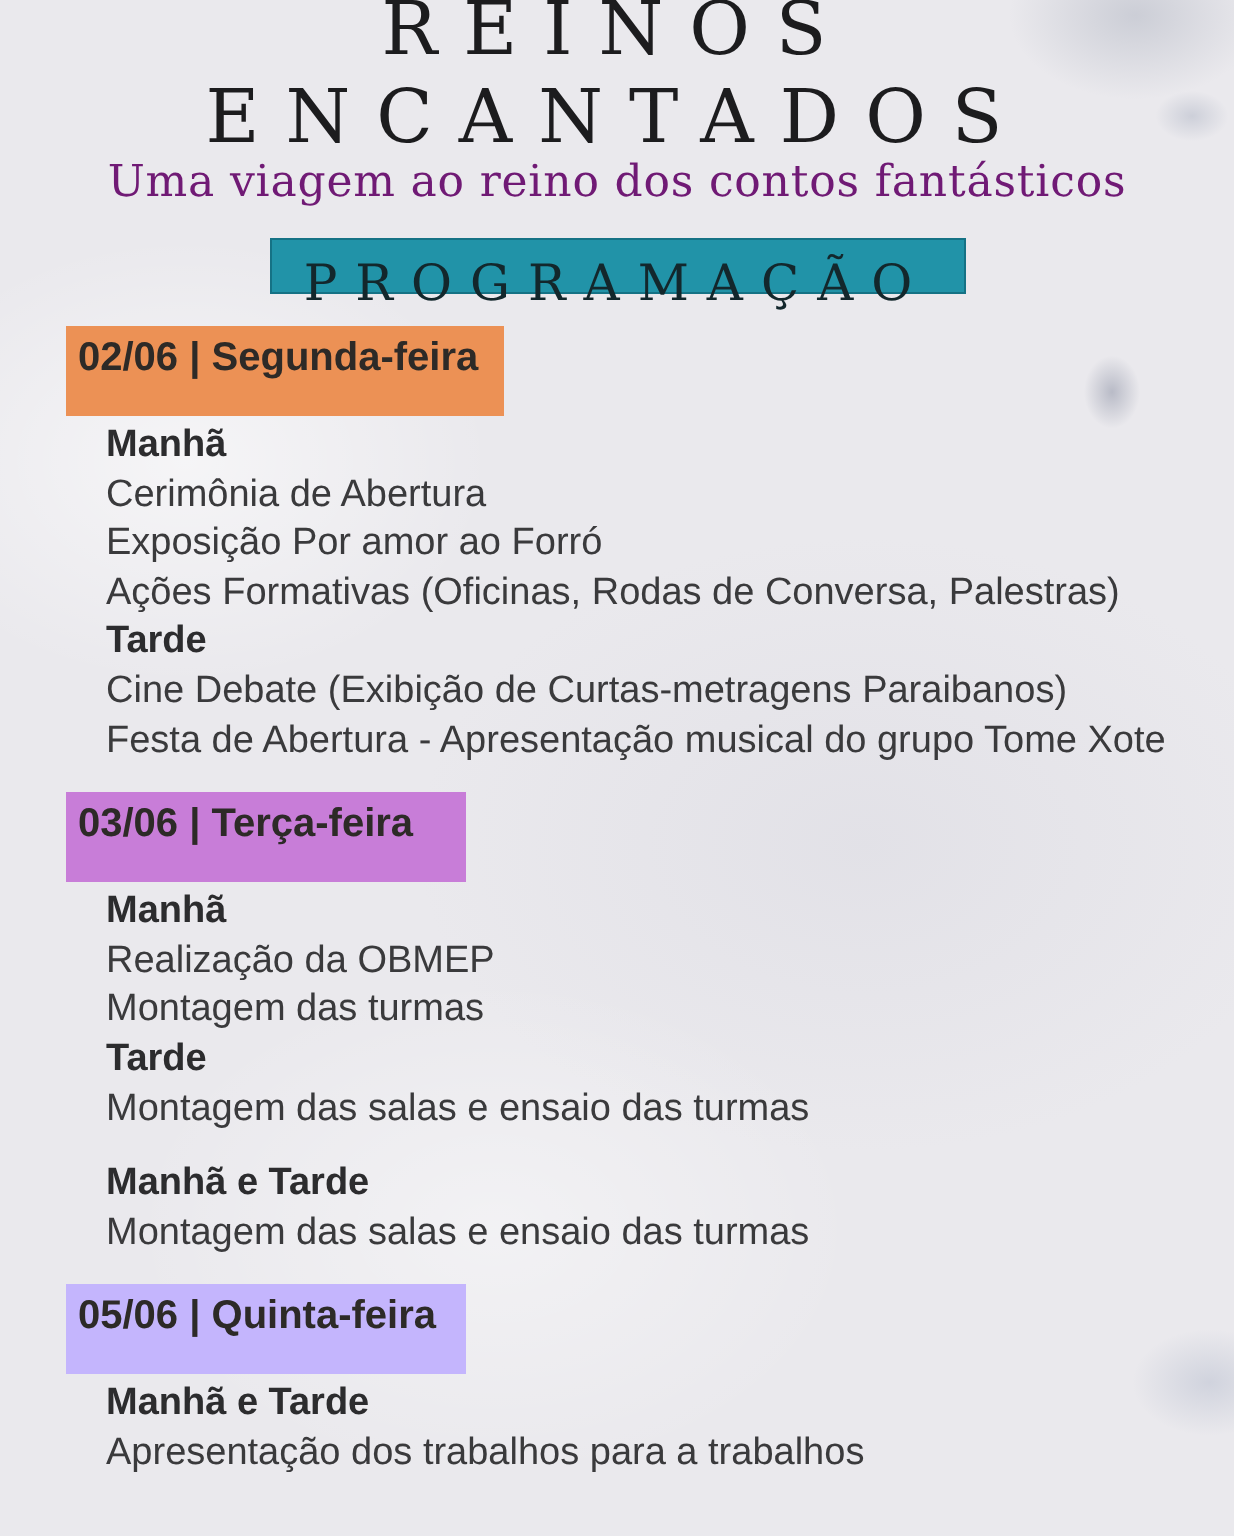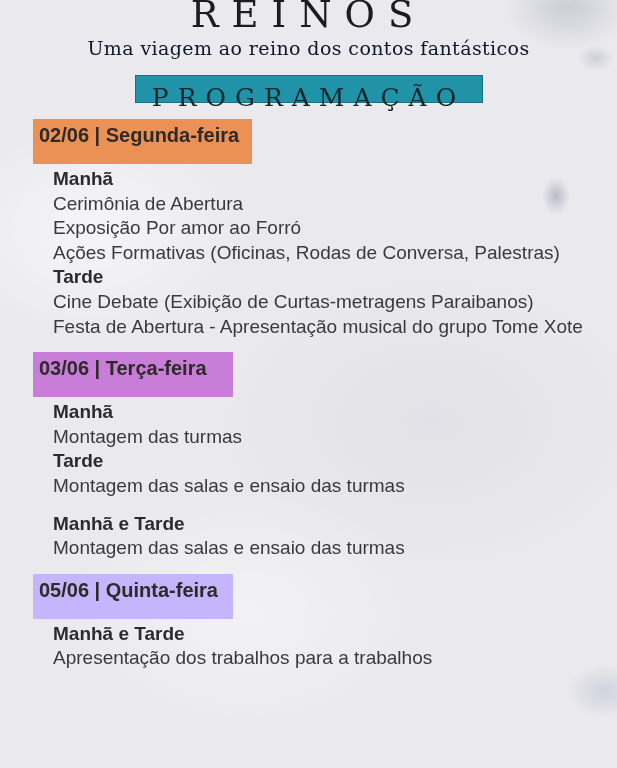--- a/index.html
+++ b/index.html
@@ -25,23 +25,23 @@
     font-size: 37px;
     letter-spacing: 13px;
     color: #1c1c1e;
     line-height: 44px;
     margin: 0;
     white-space: nowrap;
   }
   .title-line.first { margin-top: -7px; }
   .subtitle {
     font-family: "DejaVu Serif", serif;
-    font-size: 19px;
+    font-size: 22px;
     letter-spacing: 0.4px;
-    color: #0f172a;
+    color: #701a75;
     line-height: 22px;
     margin: 0;
     white-space: nowrap;
   }
 
   .banner {
     display: block;
     width: 348px; height: 28px;
     margin: 16px auto 0 auto;
     text-align: center;
@@ -76,24 +76,25 @@
     white-space: nowrap;
   }
   .line.bold { font-weight: 700; color: #2c2c2e; }
 </style>
 </head>
 <body>
 
 <div class="poster">
   <header>
     <h1 class="title-line first">REINOS</h1>
+    <h1 class="title-line">ENCANTADOS</h1>
     <p class="subtitle">Uma viagem ao reino dos contos fantásticos</p>
   </header>
 
   <div class="banner" style="background: rgb(33, 147, 168);">PROGRAMAÇÃO</div>
 
   <main class="schedule">
       <section class="day"><div class="chip" style="background: rgb(236, 145, 85);">02/06 | Segunda-feira</div><p class="line bold">Manhã</p><p class="line">Cerimônia de Abertura</p><p class="line">Exposição Por amor ao Forró</p><p class="line">Ações Formativas (Oficinas, Rodas de Conversa, Palestras)</p><p class="line bold">Tarde</p><p class="line">Cine Debate (Exibição de Curtas-metragens Paraibanos)</p><p class="line">Festa de Abertura - Apresentação musical do grupo Tome Xote</p></section>
-      <section class="day"><div class="chip" style="background: rgb(200, 125, 216);">03/06 | Terça-feira</div><p class="line bold">Manhã</p><p class="line">Montagem das turmas</p><p class="line bold">Tarde</p><p class="line">Montagem das salas e ensaio das turmas</p></section>
+      <section class="day"><div class="chip" style="background: rgb(200, 125, 216);">03/06 | Terça-feira</div><p class="line bold">Manhã</p><p class="line">Realização da OBMEP</p><p class="line">Montagem das turmas</p><p class="line bold">Tarde</p><p class="line">Montagem das salas e ensaio das turmas</p></section>
       <section class="day"><p class="line bold">Manhã e Tarde</p><p class="line">Montagem das salas e ensaio das turmas</p></section>
       <section class="day"><div class="chip" style="background: #c4b5fd;">05/06 | Quinta-feira</div><p class="line bold">Manhã e Tarde</p><p class="line">Apresentação dos trabalhos para a trabalhos</p></section>
     </main>
 </div>
 
 </body></html>

